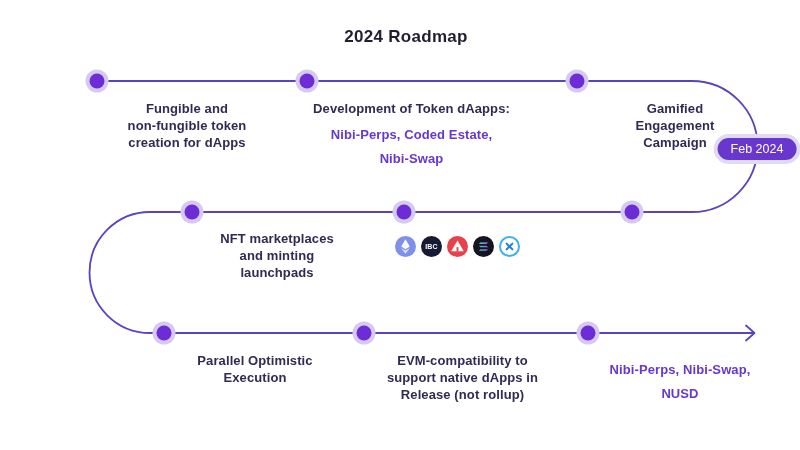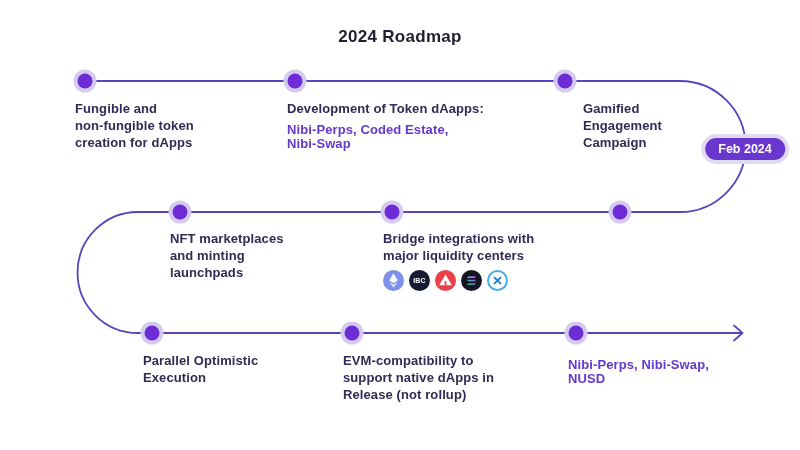--- a/index.html
+++ b/index.html
@@ -13,21 +13,21 @@
     --title:#211e31;
   }
   *{margin:0;padding:0;box-sizing:border-box;}
   html,body{width:800px;height:450px;}
   body{
     position:relative;
     overflow:hidden;
     background:#ffffff;
     font-family:"Liberation Sans","DejaVu Sans",sans-serif;
   }
-  .stage{position:absolute;inset:0;}
+  .stage{position:absolute;inset:0;margin-left:12px;}
   .page-title{
     position:absolute;
     left:0;right:0;top:27px;
     text-align:center;
     font-size:17px;
     font-weight:800;
     letter-spacing:.3px;
     color:var(--title);
   }
   svg.track{position:absolute;left:0;top:0;}
@@ -48,38 +48,38 @@
     z-index:3;
   }
   .badge{
     position:absolute;
     transform:translate(-50%,-50%);
     background:var(--badge-bg);
     border:4px solid var(--badge-ring);
     border-radius:999px;
     color:#ffffff;
     font-size:12.5px;
-    font-weight:700;
+    font-weight:400;
     padding:4px 13px;
     white-space:nowrap;
     z-index:4;
   }
-  .milestone{position:absolute;z-index:2;}
+  .milestone{position:absolute;z-index:2;text-align:center;}
   .m-title{
     font-size:13px;
     font-weight:700;
     line-height:17px;
     color:var(--heading);
     white-space:pre-line;
     letter-spacing:.1px;
   }
   .m-subtitle{
     font-size:13px;
     font-weight:700;
-    line-height:14px;
+    line-height:24px;
     color:var(--accent-text);
     white-space:pre-line;
     margin-top:6px;
     letter-spacing:.1px;
   }
   .chain-icons{
     display:flex;
     gap:5px;
     margin-top:6px;
     align-items:center;
@@ -139,22 +139,20 @@
 Campaign</div>
   </div>
 
   <div class="milestone" style="left:170px;top:230px;width:190px">
     <div class="m-title">NFT marketplaces
 and minting
 launchpads</div>
   </div>
 
   <div class="milestone" style="left:383px;top:230px;width:200px">
-    <div class="m-title">Bridge integrations with
-major liquidity centers</div>
     <div class="chain-icons">
       <span class="chain eth">
         <svg width="21" height="21" viewBox="0 0 20 20">
           <polygon points="10,3.2 14.1,10.1 10,12.6 5.9,10.1" fill="#ffffff" opacity="0.95"></polygon>
           <polygon points="10,13.9 14.1,11.4 10,17 5.9,11.4" fill="#ffffff" opacity="0.75"></polygon>
         </svg>
       </span>
       <span class="chain ibc">
         <span>IBC</span>
       </span>

